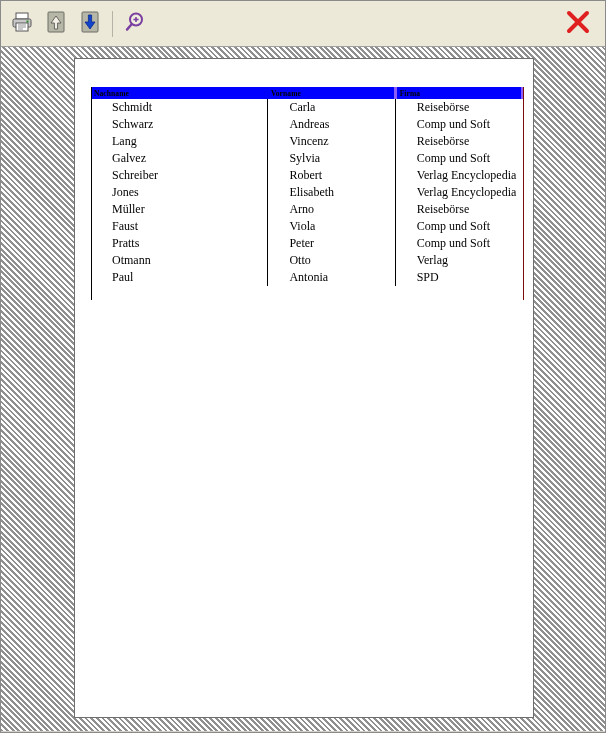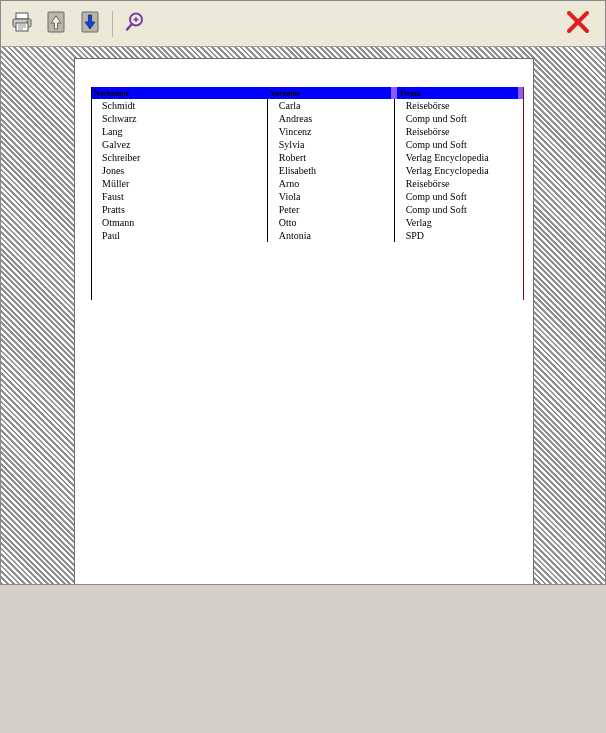--- a/index.html
+++ b/index.html
@@ -9,21 +9,21 @@
   body {
     width: 606px;
     height: 733px;
     background: #d4d0c8;
     font-family: "Liberation Sans", sans-serif;
     overflow: hidden;
   }
   .window {
     position: relative;
     width: 606px;
-    height: 585px;
+    height: 733px;
     box-sizing: border-box;
     border: 1px solid #8a8a8a;
     background: #d4d0c8;
     overflow: hidden;
   }
   
   .toolbar {
     position: relative;
     height: 46px;
     background: #ece9d8;
@@ -98,33 +98,33 @@
     font-size: 8px;
     color: #000;
   }
   table.report th {
     background: #0000ff;
     color: #000000;
     font-weight: bold;
     text-align: left;
     padding: 1px 3px;
     height: 10px;
-    border-right: 6px solid #8b5cf6;
+    border-right: 3px solid #8b5cf6;
     font-size: 7.5px;
     letter-spacing: 0.1px;
     overflow: hidden;
     white-space: nowrap;
   }
   table.report td {
-    padding: 1px 11px;
+    padding: 1px 21px;
     height: 10px;
     vertical-align: top;
     white-space: nowrap;
     overflow: hidden;
-    font-size: 10px;
+    font-size: 12px;
     margin-top: 36px;
   }
   table.report td.c0 { border-right: 1px solid #000; }
   table.report td.c1 { border-right: 1px solid #000; }
   table.report tr.header-row th.h0 { border-right: none; }
   .col0 { width: 41%; }
   .col1 { width: 29.5%; }
   .col2 { width: 29.5%; }
   .table-left-rule {
     position: absolute;

